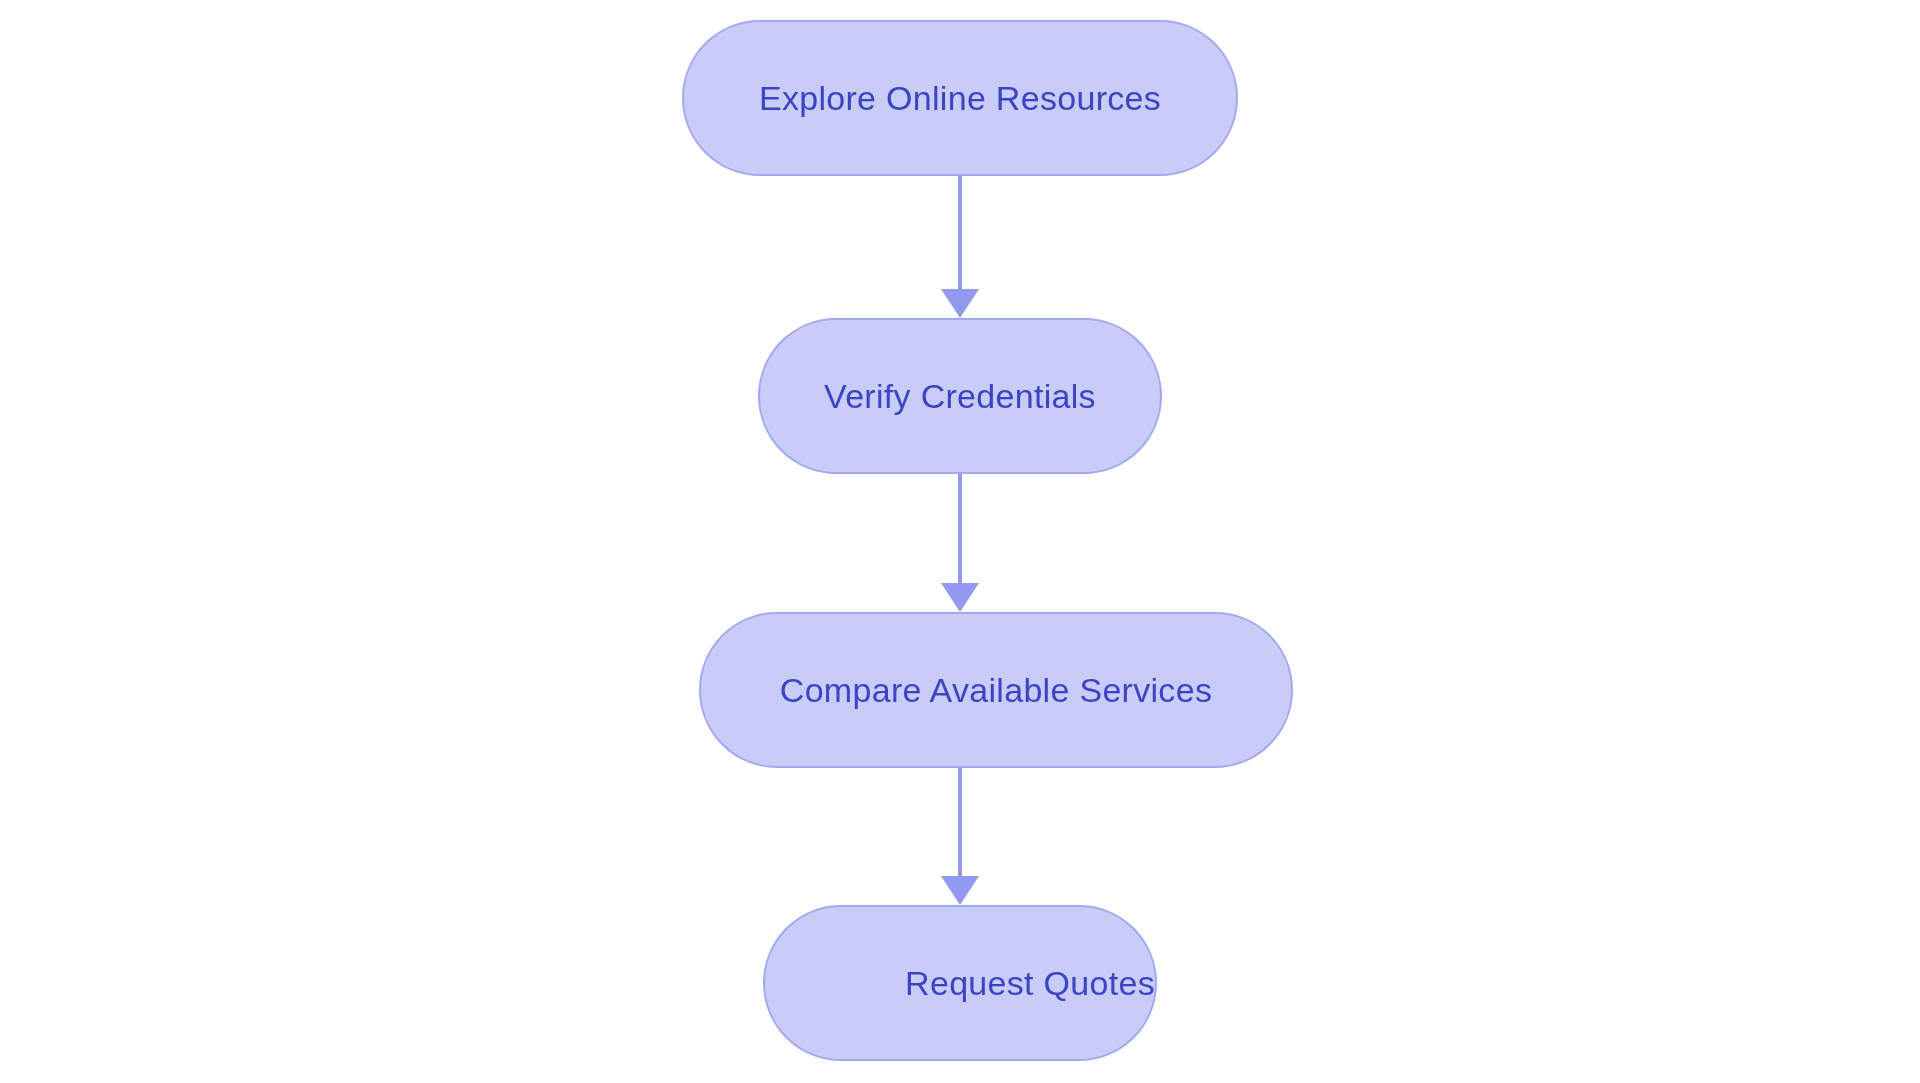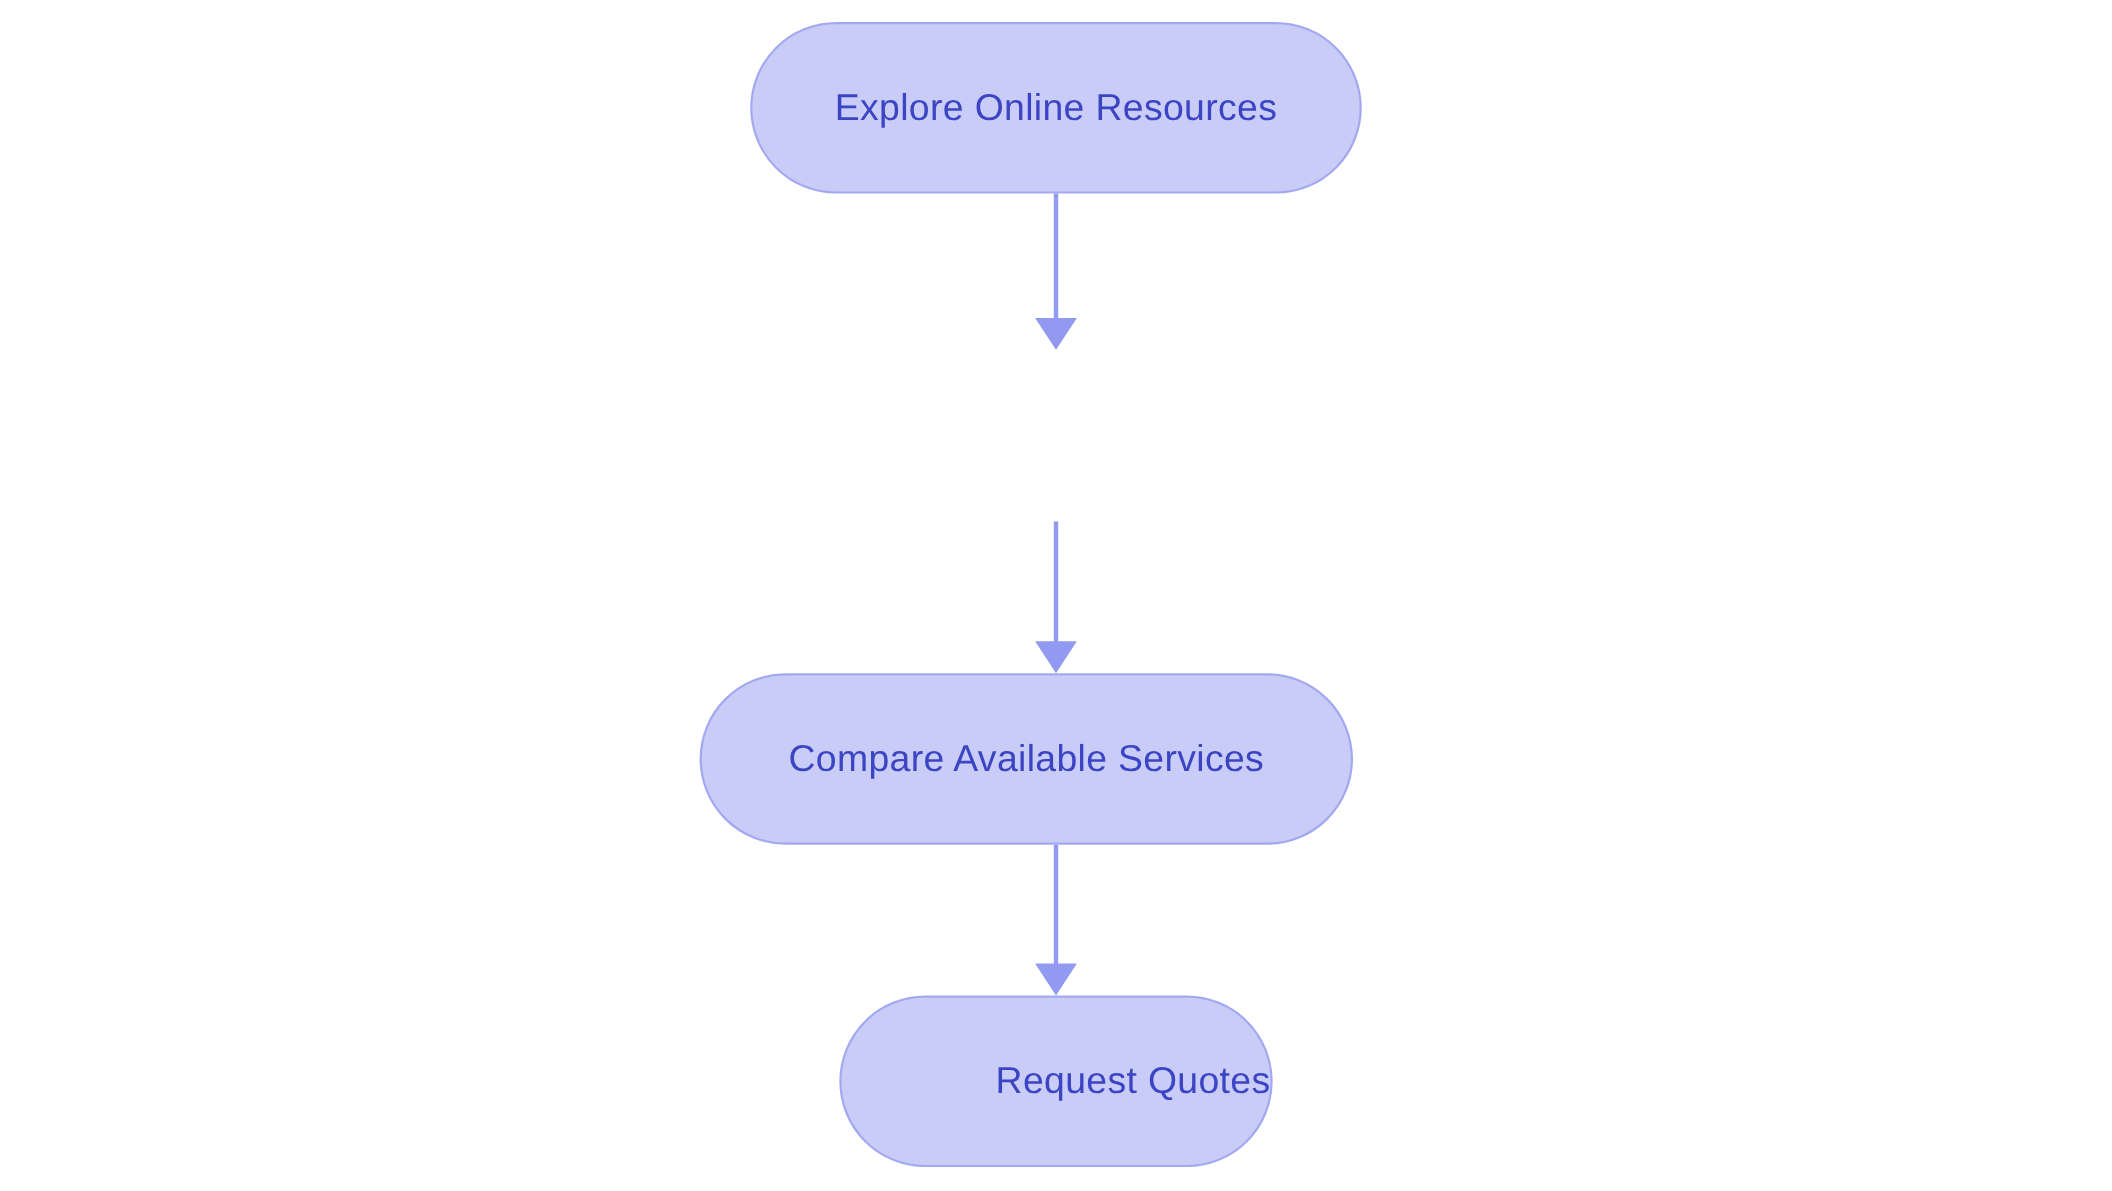--- a/index.html
+++ b/index.html
@@ -28,21 +28,21 @@
   }
   .node span {
     color: var(--node-text, #3b45c4);
     font-size: 34px;
     font-weight: 400;
     letter-spacing: 0.3px;
     white-space: nowrap;
   }
   .n1 { left: 682px; top: 20px;  width: 556px; }
   .n2 { left: 758px; top: 318px; width: 404px; }
-  .n3 { left: 636px; top: 612px; width: 594px; }
+  .n3 { left: 699px; top: 612px; width: 594px; }
   .n4 { left: 763px; top: 905px; width: 394px; justify-content: flex-end; }
 
   .arrow {
     position: absolute;
     left: 960px;
     transform: translateX(-50%);
     width: 40px;
   }
   .a1 { top: 176px; height: 142px; }
   .a2 { top: 474px; height: 138px; }
@@ -75,20 +75,23 @@
 
   <div class="node n1">
     <span>Explore Online Resources</span>
   </div>
 
   <div class="arrow a1">
     <div class="shaft"></div>
     <div class="head"></div>
   </div>
 
+  <div class="node n2">
+    <span>Verify Credentials</span>
+  </div>
 
   <div class="arrow a2">
     <div class="shaft"></div>
     <div class="head"></div>
   </div>
 
   <div class="node n3">
     <span>Compare Available Services</span>
   </div>
 

